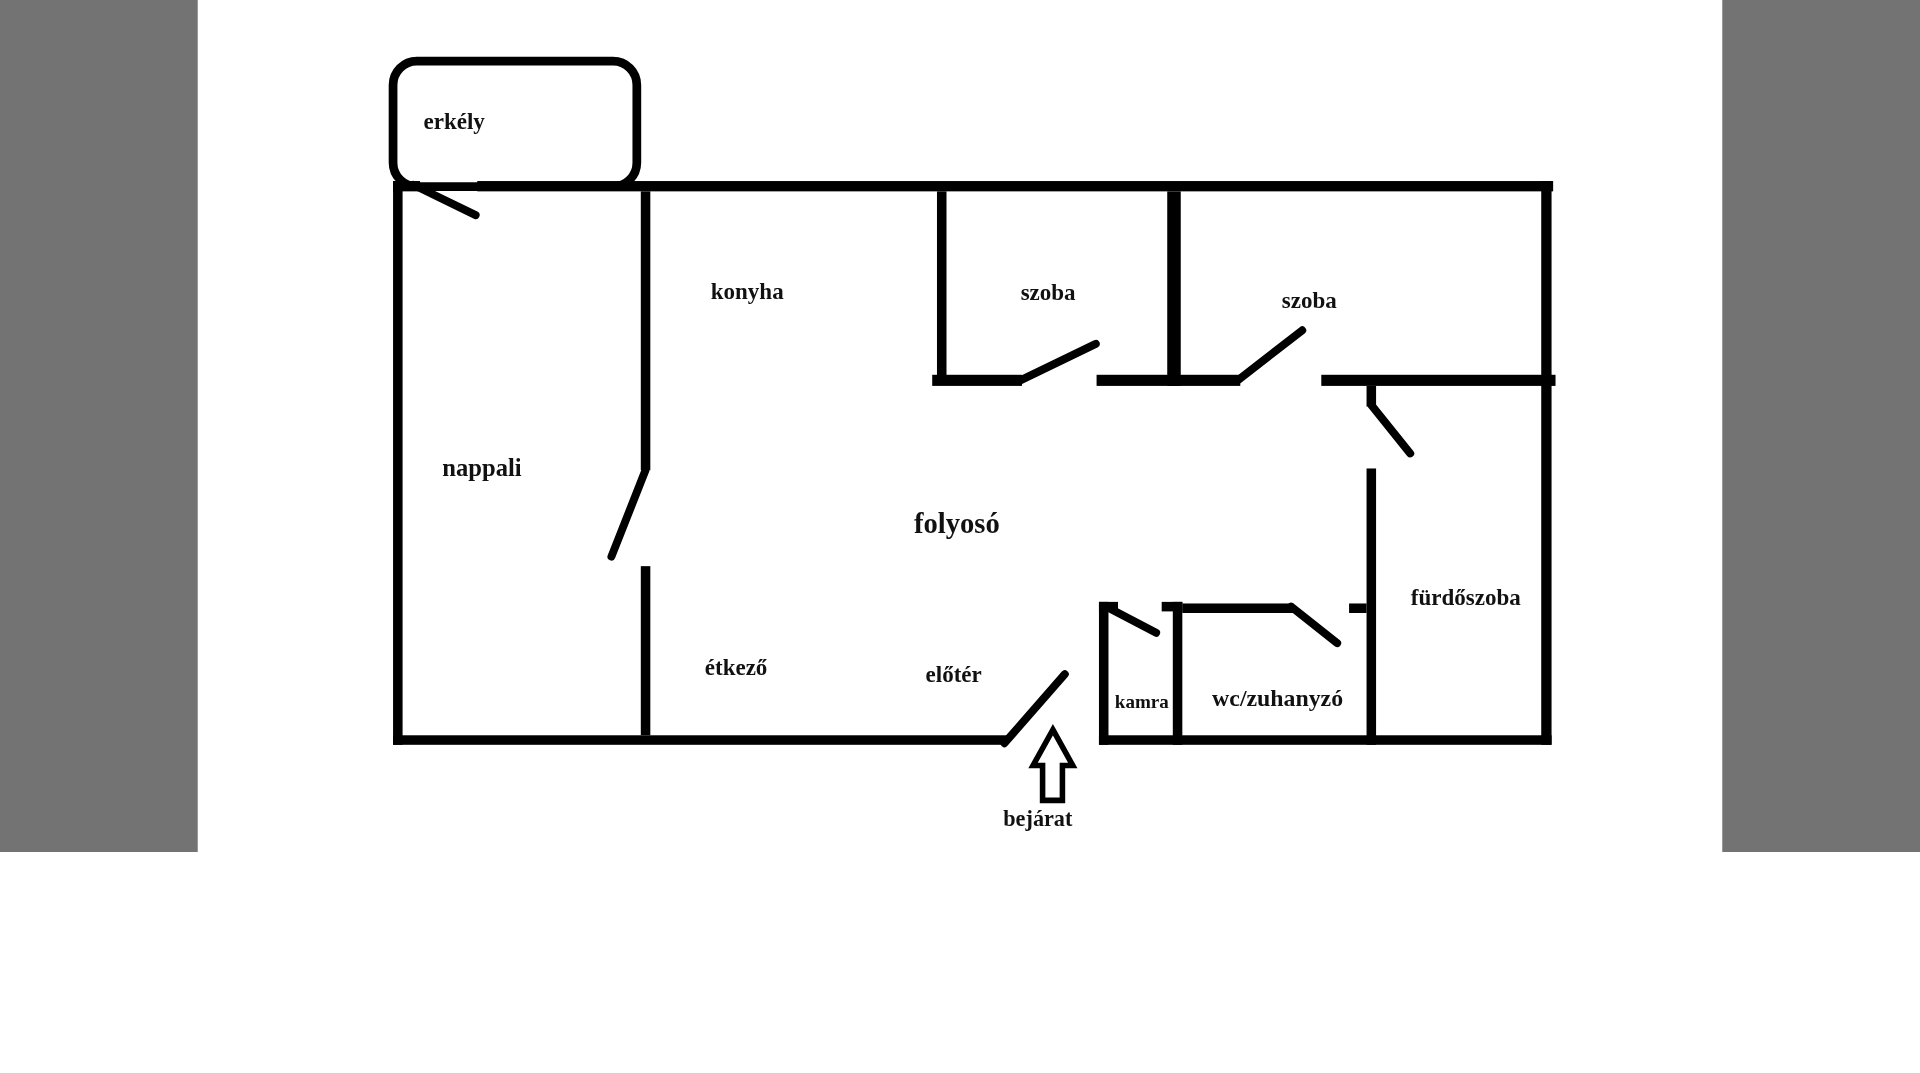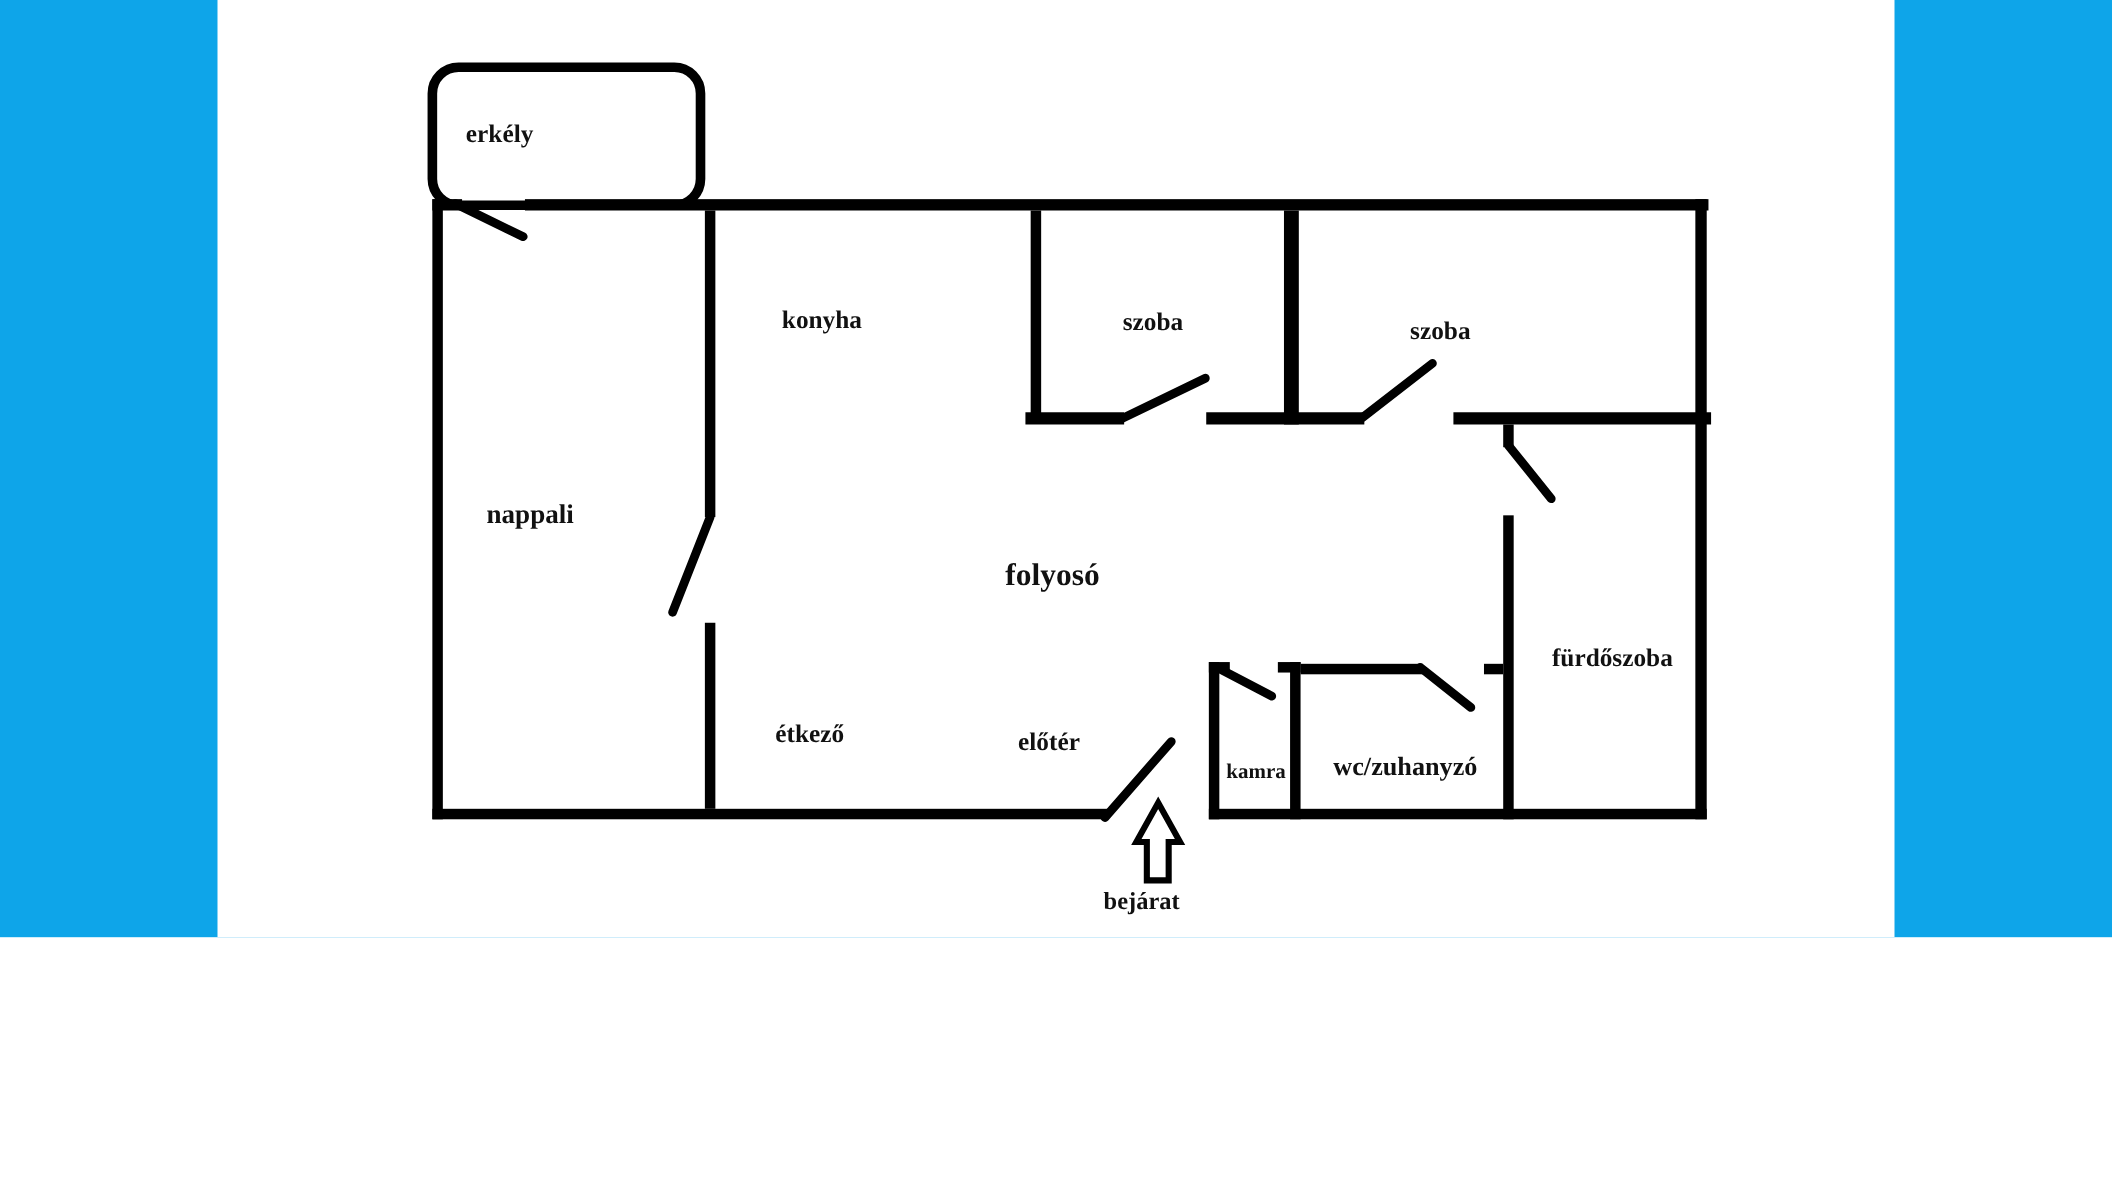--- a/index.html
+++ b/index.html
@@ -8,21 +8,21 @@
     background: #ffffff;
     width: 1920px;
     height: 1073px;
     overflow: hidden;
     font-family: "Liberation Serif", "DejaVu Serif", serif;
   }
   #stage {
     position: relative;
     width: 1920px;
     height: 852px;
-    background: #0ea5e9;
+    background: #737373;
   }
   #plan-svg {
     position: absolute;
     left: 0;
     top: 0;
     width: 100%;
     height: 100%;
   }
   .room-label {
     font-family: "Liberation Serif", "DejaVu Serif", serif;

